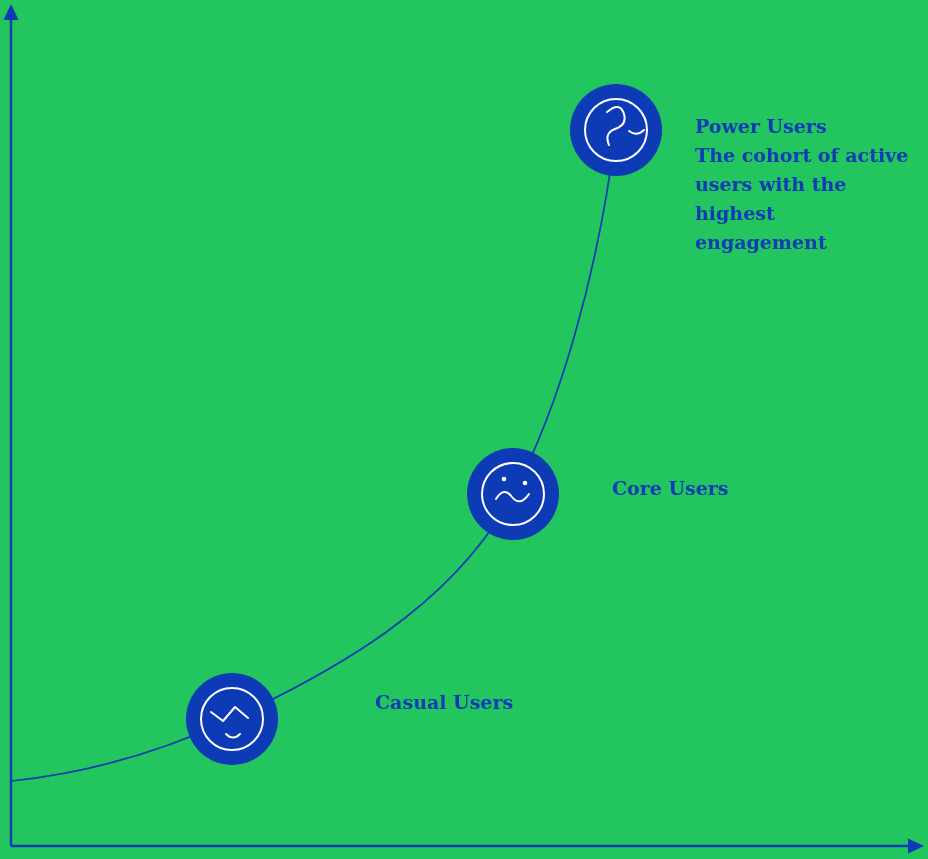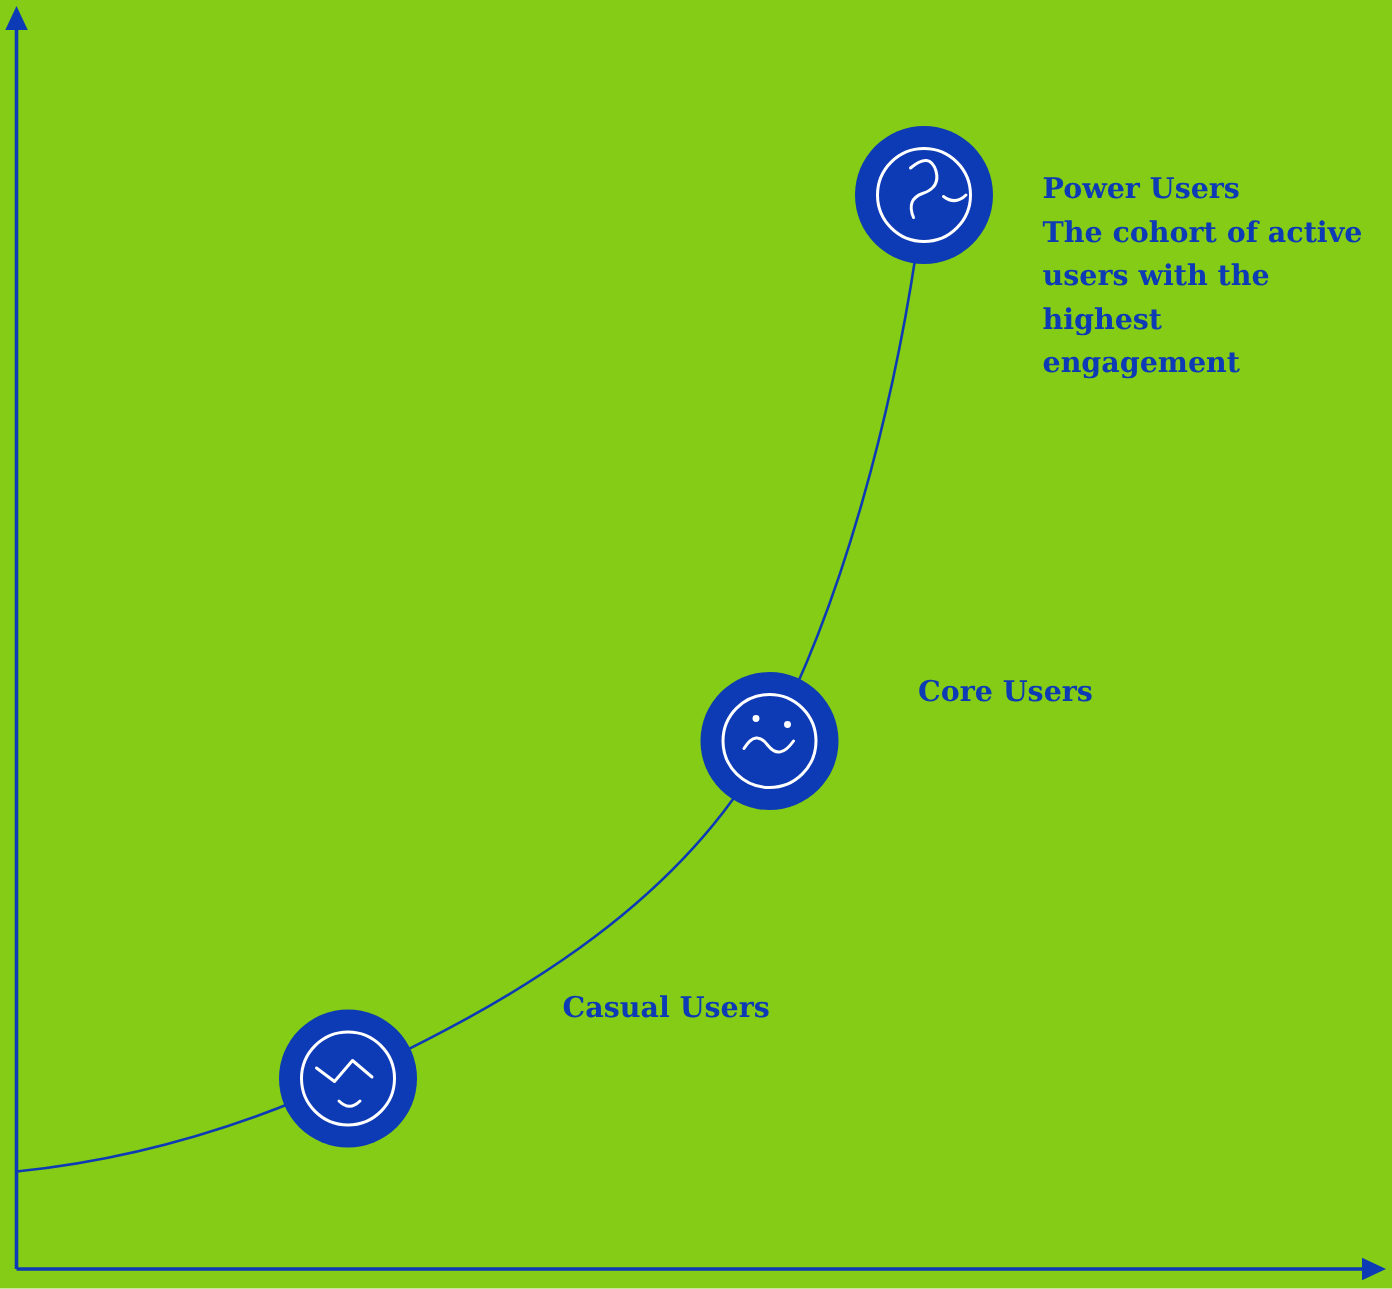--- a/index.html
+++ b/index.html
@@ -4,21 +4,21 @@
 <style>
   html, body {
     margin: 0;
     padding: 0;
     background: #ffffff;
   }
   .canvas {
     position: relative;
     width: 928px;
     height: 859px;
-    background: #84cc16;
+    background: #22c55e;
     overflow: hidden;
     font-family: "DejaVu Serif", "Liberation Serif", serif;
   }
   .diagram-svg {
     position: absolute;
     inset: 0;
     width: 928px;
     height: 859px;
   }
   .node-label {
@@ -29,22 +29,22 @@
   }
   .node-title {
     font-weight: bold;
     display: block;
   }
   .node-desc {
     display: block;
     font-weight: bold;
   }
   .label-power  { left: 695px; top: 112px; width: 215px; }
-  .label-core   { left: 612px; top: 447px; width: 205px; }
-  .label-casual { left: 375px; top: 658px; width: 205px; }
+  .label-core   { left: 612px; top: 474px; width: 205px; }
+  .label-casual { left: 375px; top: 688px; width: 205px; }
 </style>
 </head>
 <body>
 
 <div class="canvas">
 
   <svg class="diagram-svg" viewBox="0 0 928 859">
 
     <g>
       <line x1="11" y1="846" x2="11" y2="18" stroke="#0d3ab5" stroke-width="2.4"></line>

